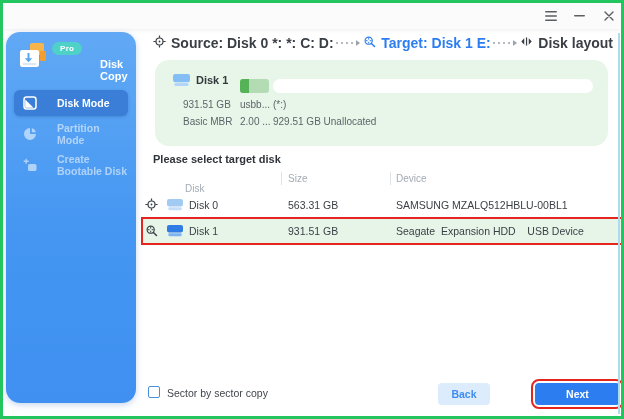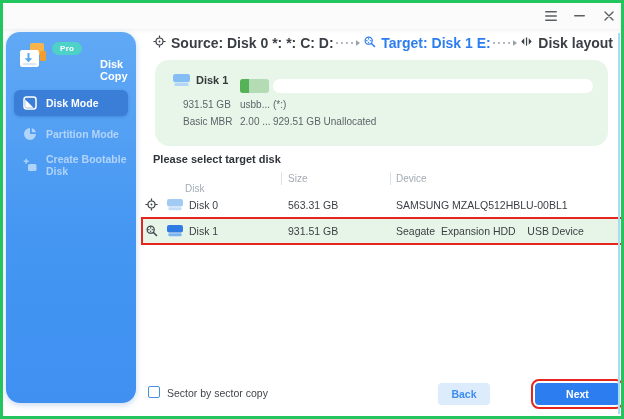--- a/index.html
+++ b/index.html
@@ -16,21 +16,21 @@
   .wc svg{display:block;}
   
   .sidebar{position:absolute;left:3px;top:29px;width:130px;height:371px;border-radius:14px;
     background:linear-gradient(180deg,#61a9f5 0%,#4496f2 55%,#3f90f1 100%);
     box-shadow:0 2px 6px rgba(40,100,190,.25);}
   .logo{position:absolute;left:11px;top:9px;width:32px;height:32px;}
   .pro{position:absolute;left:46px;top:10px;background:#4ed1c7;color:#fff;font-size:8px;font-weight:bold;
     padding:2px 8px;border-radius:9px;letter-spacing:.3px;}
   .apptitle{position:absolute;left:46px;top:26px;color:#fff;font-size:11px;font-weight:bold;margin-left:48px;}
   .menu{position:absolute;left:8px;right:8px;top:58px;}
-  .mi{height:26px;margin-bottom:5px;display:flex;align-items:center;gap:9px;padding-left:9px;
+  .mi{height:26px;margin-bottom:5px;display:flex;align-items:center;gap:20px;padding-left:9px;
     border-radius:6px;color:rgba(255,255,255,.55);font-size:10.5px;font-weight:bold;cursor:pointer;}
   .mi.active{background:#3a7ed8;color:#ffffff;box-shadow:0 1px 3px rgba(20,60,130,.25);}
   .mic{width:14px;height:14px;display:inline-flex;}
   
   .steps{position:absolute;left:150px;top:31px;width:460px;height:18px;display:flex;align-items:center;
     justify-content:space-between;font-size:14px;font-weight:bold;color:#3a3f45;}
   .step{display:flex;align-items:center;gap:5px;}
   .step.blue{color:#2c7ef0;}
   .dots{display:flex;align-items:center;gap:3px;}
   .dots i{width:2px;height:2px;background:#9aa2aa;border-radius:1px;}

